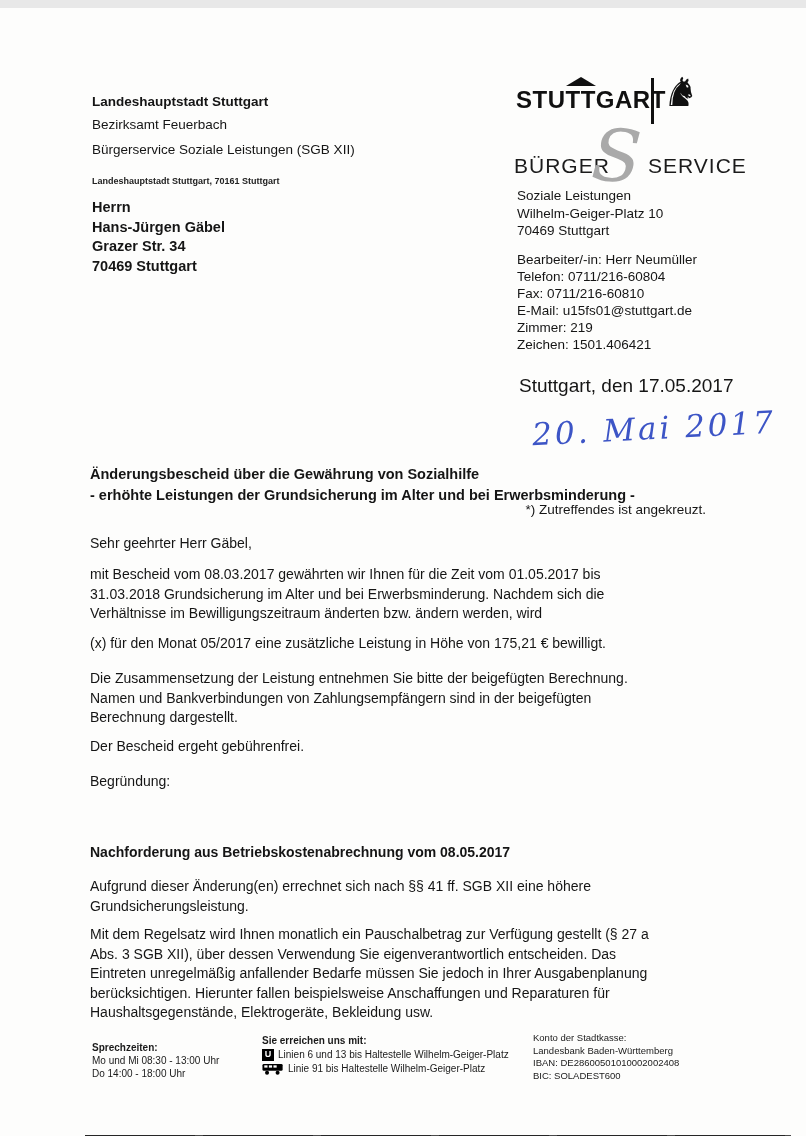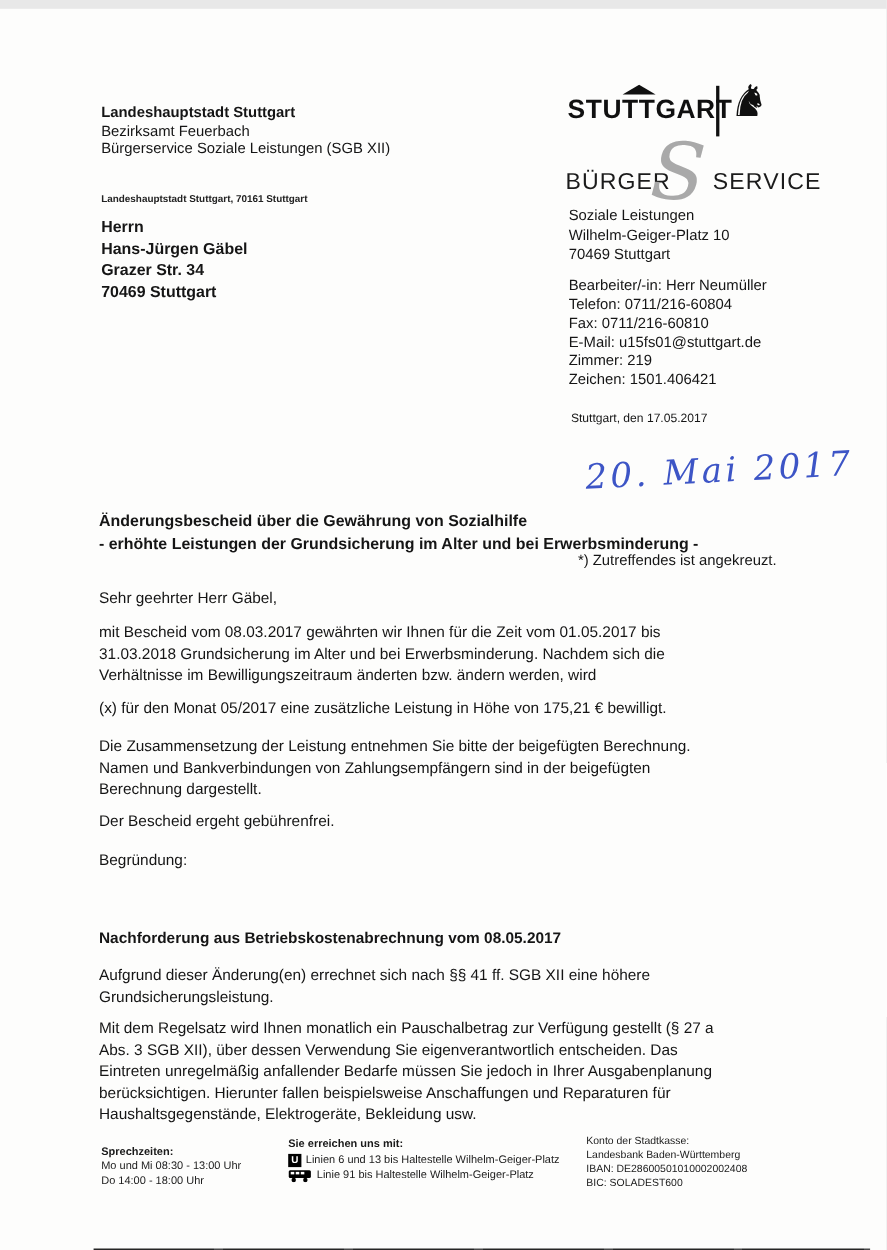--- a/index.html
+++ b/index.html
@@ -10,21 +10,21 @@
     background:#fdfdfc;
     font-family:"Liberation Sans", sans-serif;
     color:#151515;
     overflow:hidden;
   }
   .abs{position:absolute;}
   .pre{white-space:pre;}
 
   
   .sender-name{left:92px;top:86px;font-size:13.5px;font-weight:bold;}
-  .sender-rest{left:92px;top:104px;font-size:13.5px;line-height:15px;}
+  .sender-rest{left:92px;top:104px;font-size:13.5px;line-height:25px;}
   .return-line{left:92px;top:168px;font-size:9px;color:#222;font-weight:bold;}
 
   
   .recipient{left:92px;top:190px;font-size:14.5px;font-weight:bold;line-height:19.5px;}
 
   
   .logo-city{left:516px;top:78px;font-size:24px;font-weight:bold;letter-spacing:.5px;color:#101010;}
   .tt{position:relative;display:inline-block;}
   .roof{position:absolute;top:-9px;left:50%;transform:translateX(-50%);
         width:0;height:0;border-left:15px solid transparent;border-right:15px solid transparent;
@@ -36,21 +36,21 @@
   .bs-buerger{left:514px;top:146px;font-size:21px;letter-spacing:1px;color:#1b1b1b;}
   .bs-s{left:592px;top:112px;font-family:"DejaVu Serif",serif;font-style:italic;
         font-size:72px;line-height:1;color:#a9a9a9;transform:rotate(4deg);}
   .bs-service{left:648px;top:146px;font-size:21px;letter-spacing:1px;color:#1b1b1b;}
 
   
   .office-dept{left:517px;top:180px;font-size:13.5px;font-weight:normal;}
   .office-addr{left:517px;top:197px;font-size:13.5px;line-height:17px;}
   .office-contact{left:517px;top:243px;font-size:13.5px;line-height:17px;}
 
-  .date-line{left:519px;top:367px;font-size:11px;}
+  .date-line{left:519px;top:367px;font-size:19px;}
 
   .handwritten{left:532px;top:402px;font-family:"DejaVu Serif",serif;font-style:italic;
                font-size:31px;letter-spacing:3px;color:#3d55c6;transform:rotate(-3deg);}
 
   .subject{left:90px;top:456px;font-size:14.5px;font-weight:bold;line-height:21px;}
   .note-right{right:100px;top:494px;font-size:13.5px;}
   .salutation{left:90px;top:527px;font-size:14px;}
 
   .body-par{left:90px;font-size:14px;line-height:19.5px;}
   .p1{top:557px;}

